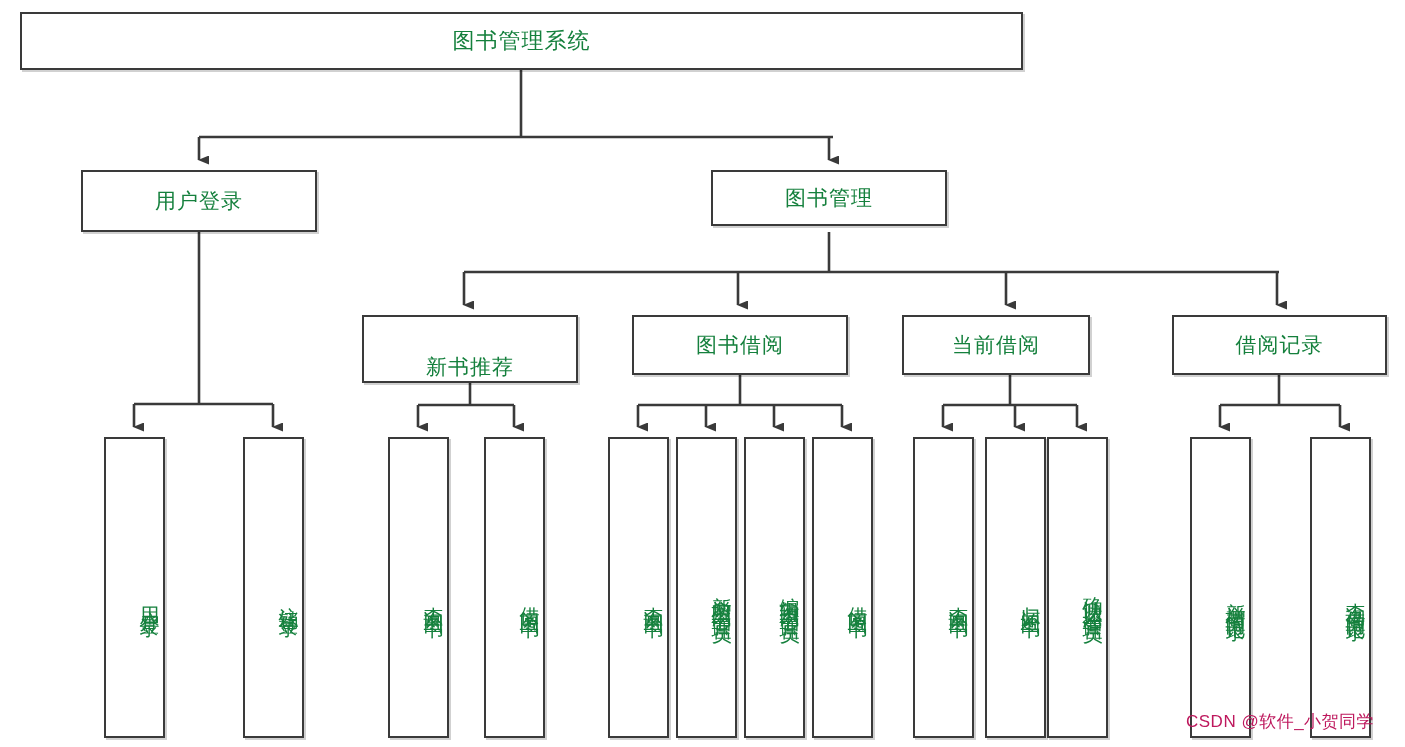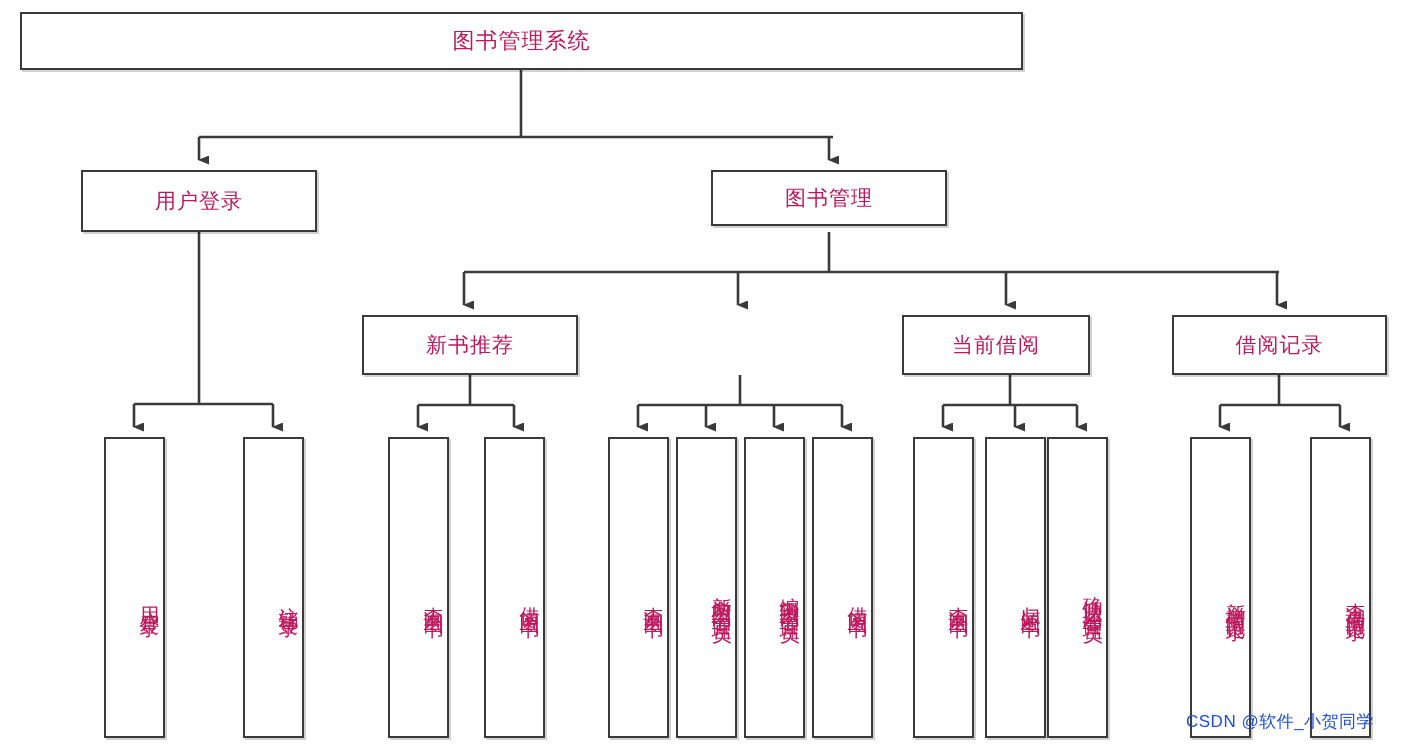--- a/index.html
+++ b/index.html
@@ -13,42 +13,42 @@
   #diagram{position:absolute;left:0;top:0;width:1405px;height:747px;}
   .node{
     position:absolute;
     box-sizing:border-box;
     background:#ffffff;
     border:2px solid #3a3a3a;
     box-shadow:2px 2px 0 rgba(0,0,0,0.18);
     display:flex;
     align-items:center;
     justify-content:center;
-    color:#be185d;
+    color:#15803d;
     letter-spacing:1px;
   }
   .node.h{ font-size:21px; }
   .node.h.root{ font-size:22px; }
   .node.leaf{
     writing-mode:vertical-rl;
     text-orientation:upright;
     align-items:flex-start;
     justify-content:center;
     padding-top:22px;
     font-size:20px;
     line-height:1.34;
     letter-spacing:4px;
   }
   .node.leaf span{display:block;}
   #links{position:absolute;left:0;top:0;width:1405px;height:747px;pointer-events:none;}
   #watermark{
     position:absolute;
     left:1186px;top:710px;
     font-size:17px;
-    color:#1d4ed8;
+    color:#be185d;
     letter-spacing:0.5px;
     white-space:nowrap;
   }
 </style>
 </head>
 <body>
 
 <div id="diagram">
 
   <svg id="links" viewBox="0 0 1405 747" xmlns="http://www.w3.org/2000/svg">
@@ -105,22 +105,25 @@
     <span>图书管理系统</span>
   </div>
 
   <div class="node h" style="left:81px;top:170px;width:236px;height:62px;">
     <span>用户登录</span>
   </div>
   <div class="node h" style="left:711px;top:170px;width:236px;height:56px;">
     <span>图书管理</span>
   </div>
 
-  <div class="node h" style="left:362px;top:315px;width:216px;height:60px;">
+  <div class="node h" style="left:362px;top:315px;width:216px;height:68px;align-items:flex-end;">
     <span>新书推荐</span>
+  </div>
+  <div class="node h" style="left:632px;top:315px;width:216px;height:60px;">
+    <span>图书借阅</span>
   </div>
   <div class="node h" style="left:902px;top:315px;width:188px;height:60px;">
     <span>当前借阅</span>
   </div>
   <div class="node h" style="left:1172px;top:315px;width:215px;height:60px;">
     <span>借阅记录</span>
   </div>
 
   <div class="node leaf" style="left:104px;top:437px;width:61px;height:301px;">
     <span>用户登录</span>

